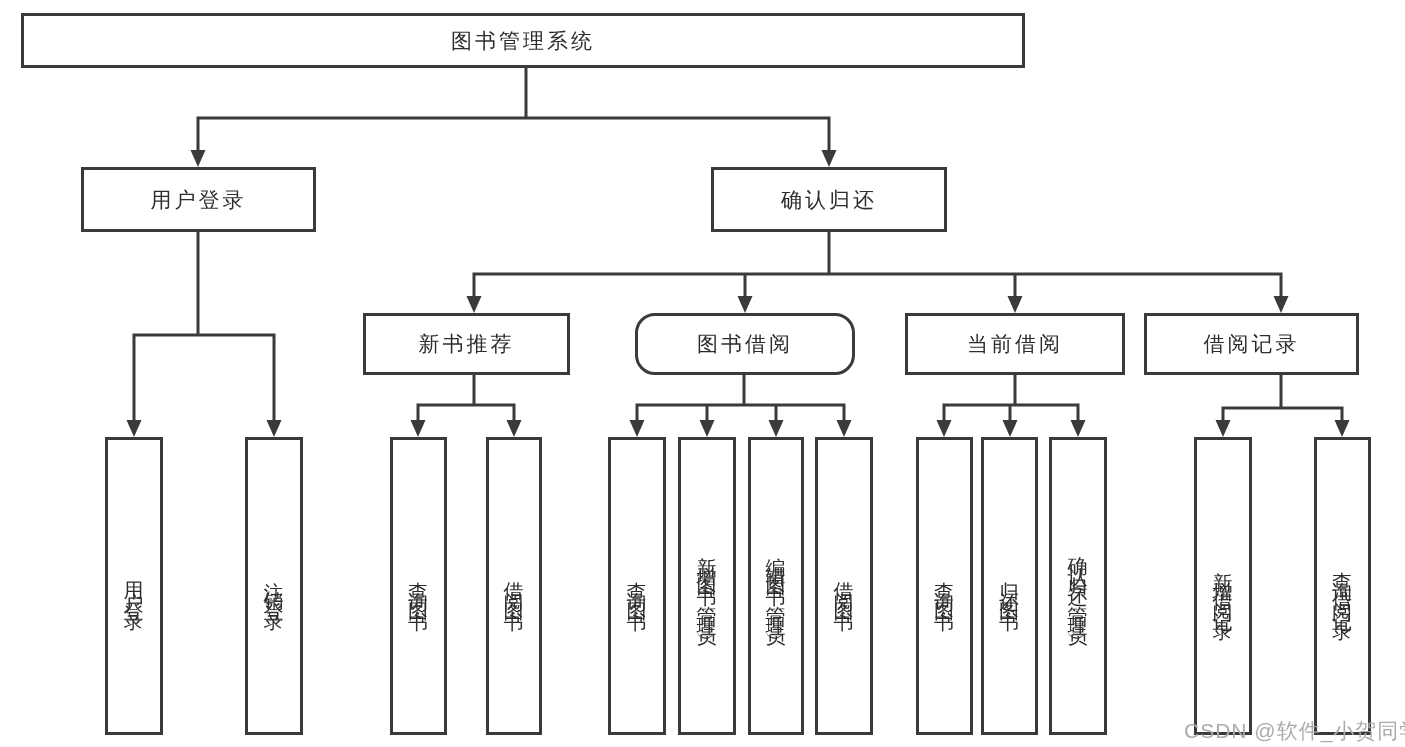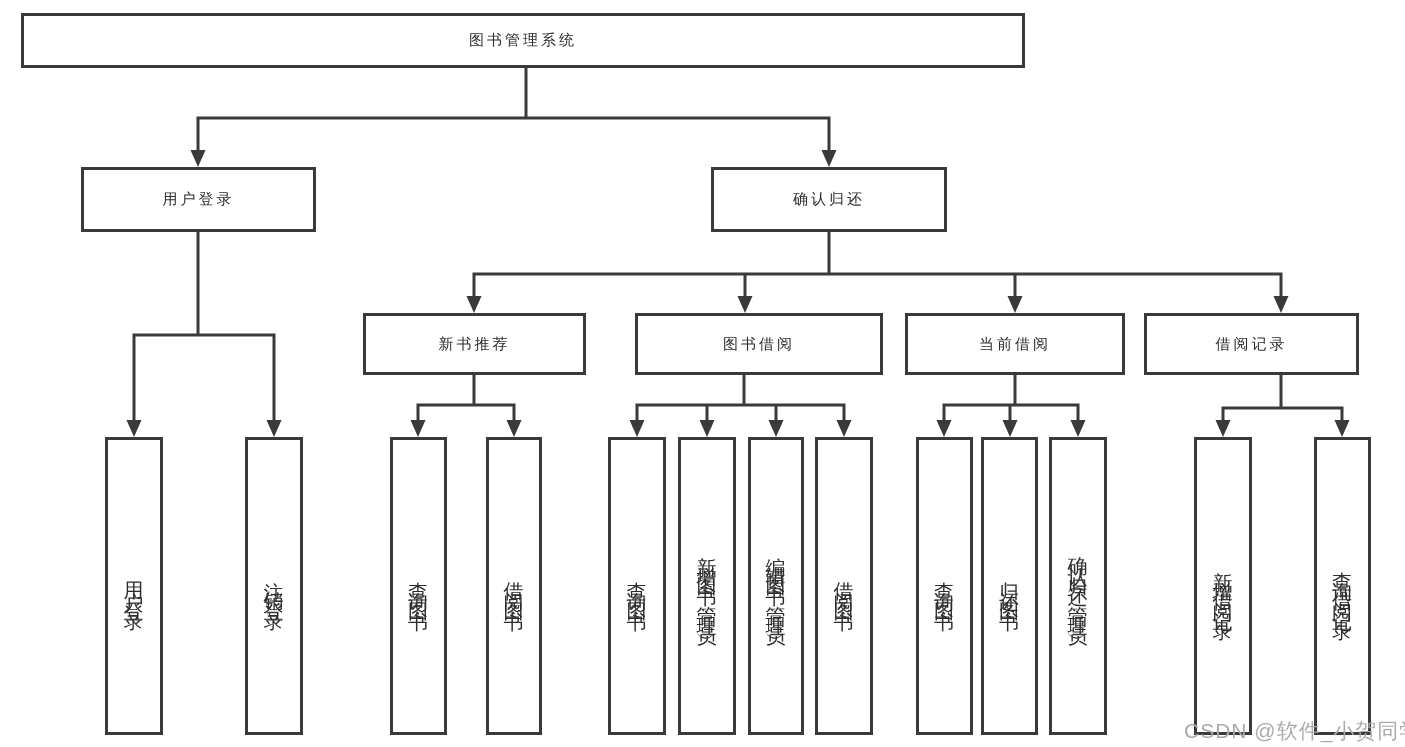--- a/index.html
+++ b/index.html
@@ -25,35 +25,35 @@
     position: absolute;
     box-sizing: border-box;
     background: #ffffff;
     border: 3px solid #3a3a3a;
     display: flex;
     align-items: center;
     justify-content: center;
     color: #2d2d2d;
     z-index: 2;
   }
-  .node { font-size: 15px; letter-spacing: 3px; white-space: nowrap; font-family: Liberation Serif, serif; }
+  .node { font-size: 21px; letter-spacing: 3px; white-space: nowrap; font-family: Liberation Serif, serif; }
   .leaf-label {
     writing-mode: vertical-rl;
     text-orientation: mixed;
     font-size: 20px;
     letter-spacing: 10px;
     line-height: 1;
     white-space: nowrap;
   }
   
   #n-root { left: 21px;  top: 13px;  width: 1004px; height: 55px; }
   #n-l2a  { left: 81px;  top: 167px; width: 235px;  height: 65px; }
   #n-l2b  { left: 711px; top: 167px; width: 236px;  height: 65px; }
-  #n-l3a  { left: 363px; top: 313px; width: 223px;  height: 62px; }
-  #n-l3b  { left: 635px; top: 313px; width: 248px;  height: 62px; }
+  #n-l3a  { left: 363px; top: 313px; width: 207px;  height: 62px; }
+  #n-l3b  { left: 635px; top: 313px; width: 220px;  height: 62px; border-radius: 20px; }
   #n-l3c  { left: 905px; top: 313px; width: 220px;  height: 62px; }
   #n-l3d  { left: 1144px;top: 313px; width: 215px;  height: 62px; }
   .leaf   { top: 437px; height: 298px; }
   #lf1  { left: 105px;  width: 58px; }
   #lf2  { left: 245px;  width: 58px; }
   #lf3  { left: 390px;  width: 57px; }
   #lf4  { left: 486px;  width: 56px; }
   #lf5  { left: 608px;  width: 58px; }
   #lf6  { left: 678px;  width: 58px; }
   #lf7  { left: 748px;  width: 56px; }

